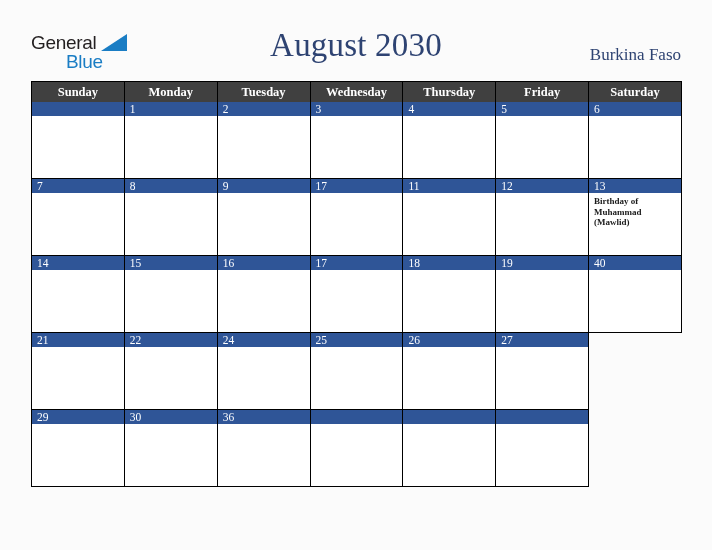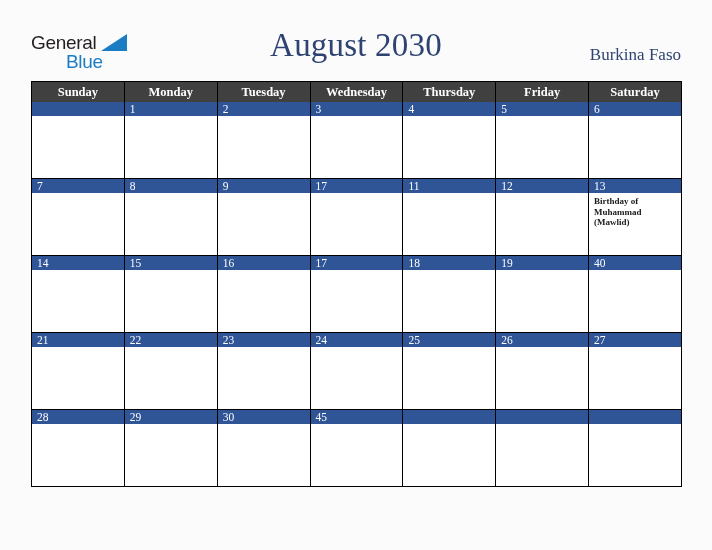--- a/index.html
+++ b/index.html
@@ -315,25 +315,20 @@
               <span class="day-num">21</span>
             </div>
           </div>
           <div class="day-cell">
             <div class="day-band">
               <span class="day-num">22</span>
             </div>
           </div>
           <div class="day-cell">
             <div class="day-band">
-              <span class="day-num">23</span>
-            </div>
-          </div>
-          <div class="day-cell">
-            <div class="day-band">
               <span class="day-num">24</span>
             </div>
           </div>
           <div class="day-cell">
             <div class="day-band">
               <span class="day-num">25</span>
             </div>
           </div>
           <div class="day-cell">
             <div class="day-band">
@@ -342,36 +337,31 @@
           </div>
           <div class="day-cell">
             <div class="day-band">
               <span class="day-num">27</span>
             </div>
           </div>
         </div>
         <div class="cal-row week-row">
           <div class="day-cell">
             <div class="day-band">
-              <span class="day-num">28</span>
-            </div>
-          </div>
-          <div class="day-cell">
-            <div class="day-band">
               <span class="day-num">29</span>
             </div>
           </div>
           <div class="day-cell">
             <div class="day-band">
               <span class="day-num">30</span>
             </div>
           </div>
           <div class="day-cell">
             <div class="day-band">
-              <span class="day-num">45</span>
+              <span class="day-num">36</span>
             </div>
           </div>
           <div class="day-cell">
             <div class="day-band">
               <span class="day-num"></span>
             </div>
           </div>
           <div class="day-cell">
             <div class="day-band">
               <span class="day-num"></span>

